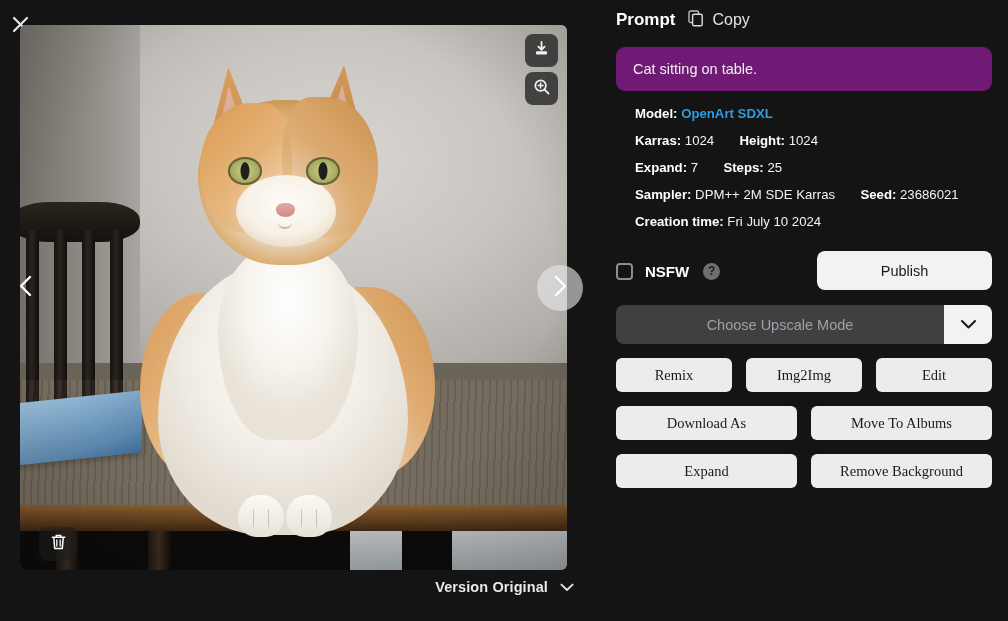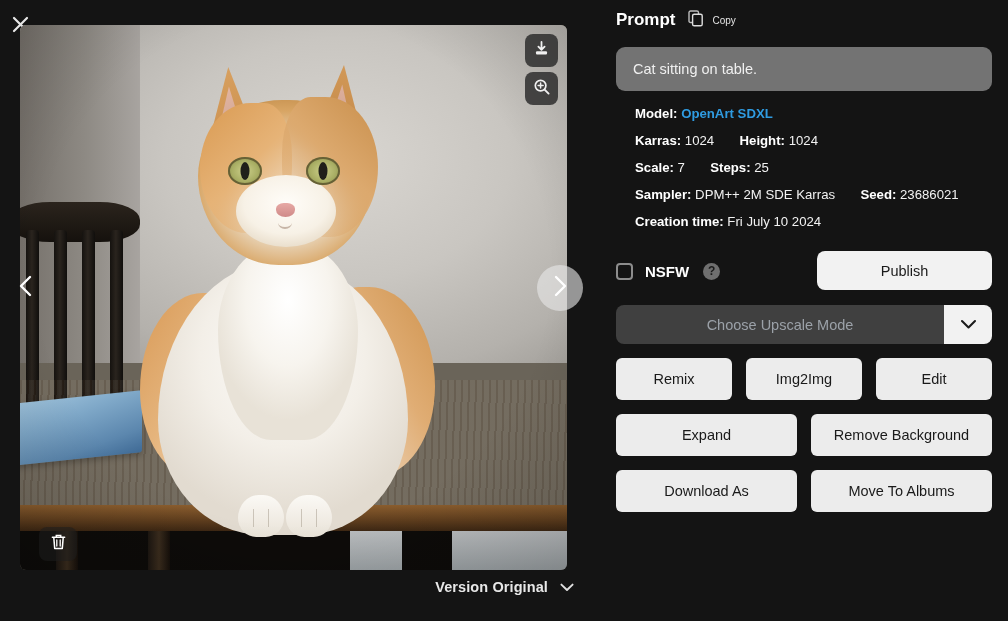--- a/index.html
+++ b/index.html
@@ -241,26 +241,26 @@
   }
   .prompt-head {
     display: flex; align-items: center; gap: 12px; height: 26px;
   }
   .prompt-title {
     color: #ffffff; font-size: 17px; font-weight: bold;
   }
   .copy-group {
     display: flex; align-items: center; gap: 9px; cursor: pointer;
   }
-  .copy-label { color: #e3e3e3; font-size: 10px; }
+  .copy-label { color: #e3e3e3; font-size: 16px; }
 
   .prompt-box {
     margin-top: 14px;
     width: 376px; min-height: 44px;
-    background: #737373;
+    background: #701a75;
     border-radius: 9px;
     display: flex; align-items: center;
     padding: 10px 17px;
   }
   .prompt-text { color: #f0f0f0; font-size: 14.5px; }
 
   .meta { margin-top: 15px; margin-left: 19px; }
   .meta-row {
     font-size: 13.2px; color: #ffffff; margin-bottom: 12px;
     white-space: nowrap;
@@ -309,23 +309,23 @@
     color: #9ba1a8; font-size: 14.5px;
   }
   .upscale-chevron {
     width: 48px; background: #f2f2f2;
     display: flex; align-items: center; justify-content: center;
   }
 
   .btn-grid { margin-top: 14px; display: flex; flex-direction: column; gap: 14px; }
   .btn-row { display: flex; gap: 14px; }
   .act-btn {
-    height: 42px; background: #ececec; color: #1a1a1a;
+    height: 34px; background: #ececec; color: #1a1a1a;
     border: none; border-radius: 6px;
-    font-size: 14.5px; font-family: Liberation Sans, sans-serif; cursor: pointer;
+    font-size: 14.5px; font-family: Liberation Serif, serif; cursor: pointer;
     display: flex; align-items: center; justify-content: center;
     flex: 1;
   }
   .btn-row.three .act-btn { flex: 1; }
   .btn-row.two .act-btn { flex: 1; }
 </style>
 </head>
 <body>
 
 <div class="stage">
@@ -475,21 +475,21 @@
         <span class="v link">OpenArt SDXL</span>
       </div>
       <div class="meta-row">
         <span class="k">Karras:</span>
         <span class="v">1024</span>
         <span class="gap"></span>
         <span class="k">Height:</span>
         <span class="v">1024</span>
       </div>
       <div class="meta-row">
-        <span class="k">Scale:</span>
+        <span class="k">Expand:</span>
         <span class="v">7</span>
         <span class="gap"></span>
         <span class="k">Steps:</span>
         <span class="v">25</span>
       </div>
       <div class="meta-row">
         <span class="k">Sampler:</span>
         <span class="v">DPM++ 2M SDE Karras</span>
         <span class="gap"></span>
         <span class="k">Seed:</span>
@@ -522,23 +522,23 @@
       </span>
     </div>
 
     <div class="btn-grid">
       <div class="btn-row three">
         <button class="act-btn">Remix</button>
         <button class="act-btn">Img2Img</button>
         <button class="act-btn">Edit</button>
       </div>
       <div class="btn-row two">
+        <button class="act-btn">Download As</button>
+        <button class="act-btn">Move To Albums</button>
+      </div>
+      <div class="btn-row two">
         <button class="act-btn">Expand</button>
         <button class="act-btn">Remove Background</button>
       </div>
-      <div class="btn-row two">
-        <button class="act-btn">Download As</button>
-        <button class="act-btn">Move To Albums</button>
-      </div>
     </div>
 
   </div>
 </div>
 
 </body></html>

